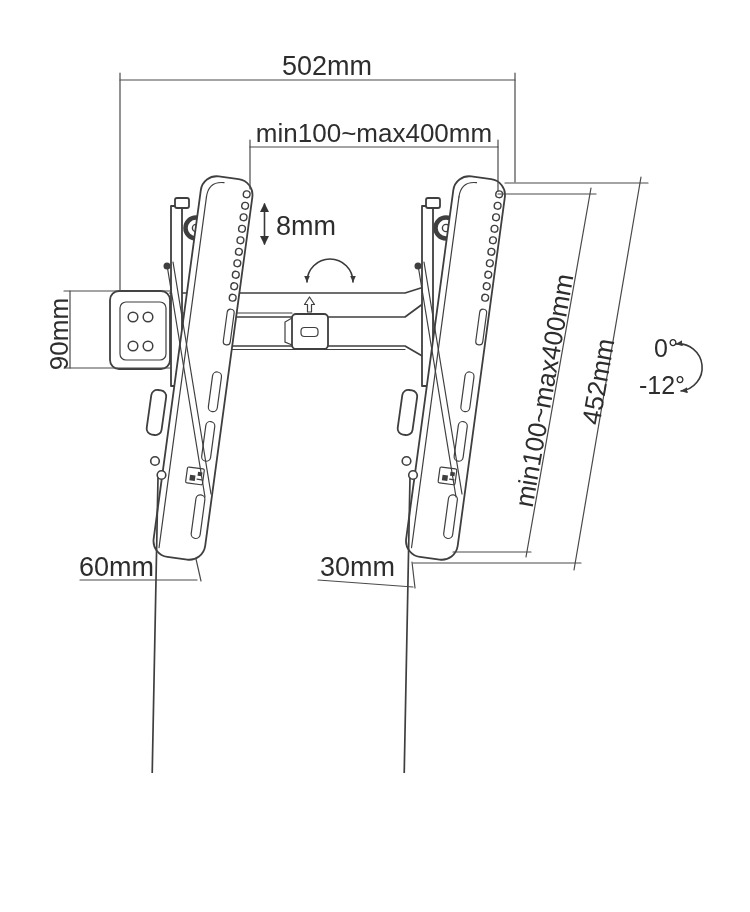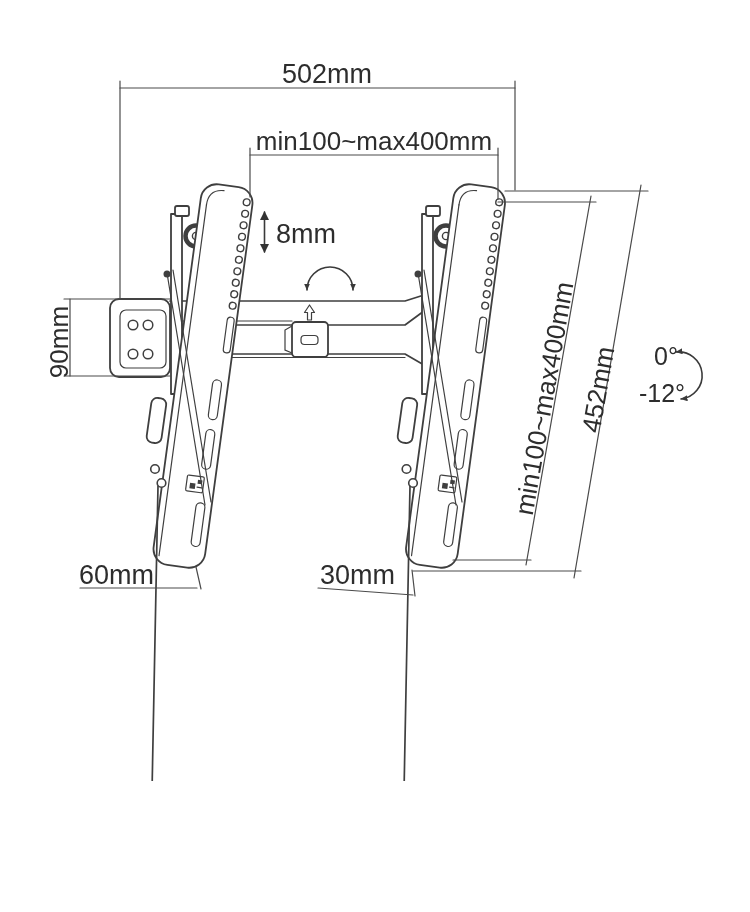--- a/index.html
+++ b/index.html
@@ -1,17 +1,17 @@
 <!DOCTYPE html>
 <html><head>
 <meta charset="utf-8">
 <style>
   html,body{margin:0;padding:0;background:#fff;}
   .canvas{position:relative;width:750px;height:773px;background:#ffffff;overflow:hidden;
-          font-family:"Liberation Sans",sans-serif;margin-top:8px;}
+          font-family:"Liberation Sans",sans-serif;}
   svg{display:block;}
   svg text{font-family:"Liberation Sans",sans-serif;fill:#2d2d2d;}
   .part{stroke:#3f3f3f;fill:none;stroke-width:1.7;stroke-linecap:round;stroke-linejoin:round;}
   .partfill{stroke:#3f3f3f;fill:#ffffff;stroke-width:1.8;stroke-linejoin:round;}
   .thin{stroke:#3f3f3f;fill:none;stroke-width:1.2;stroke-linecap:round;}
   .dim{stroke:#4a4a4a;fill:none;stroke-width:1.2;stroke-linecap:round;}
   .dimthick{stroke:#3a3a3a;fill:none;stroke-width:1.6;stroke-linecap:round;}
 </style>
 </head>
 <body>

